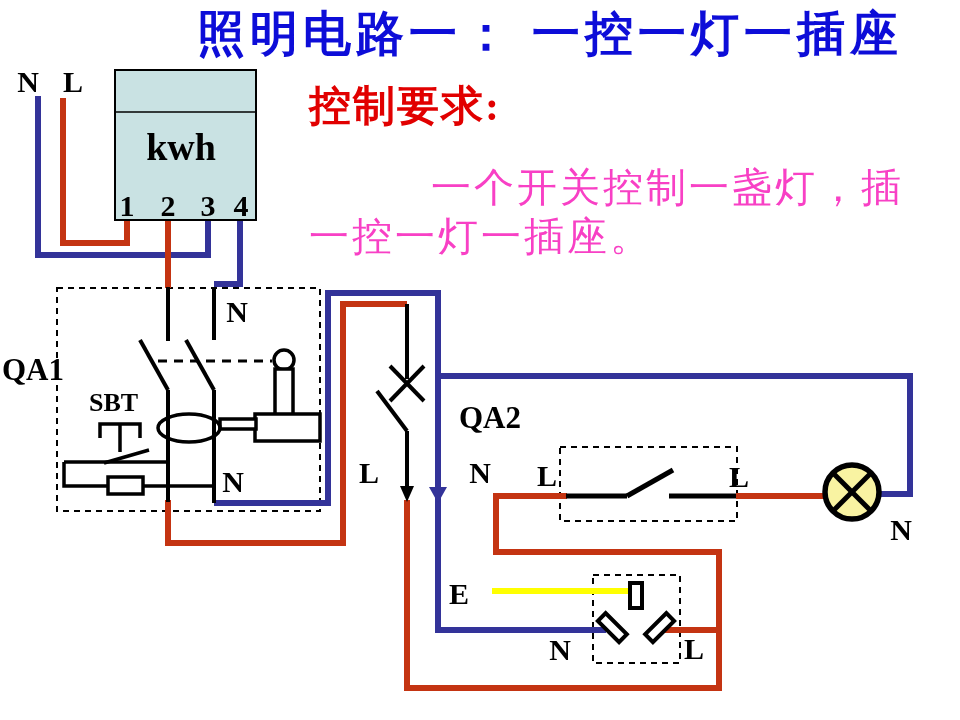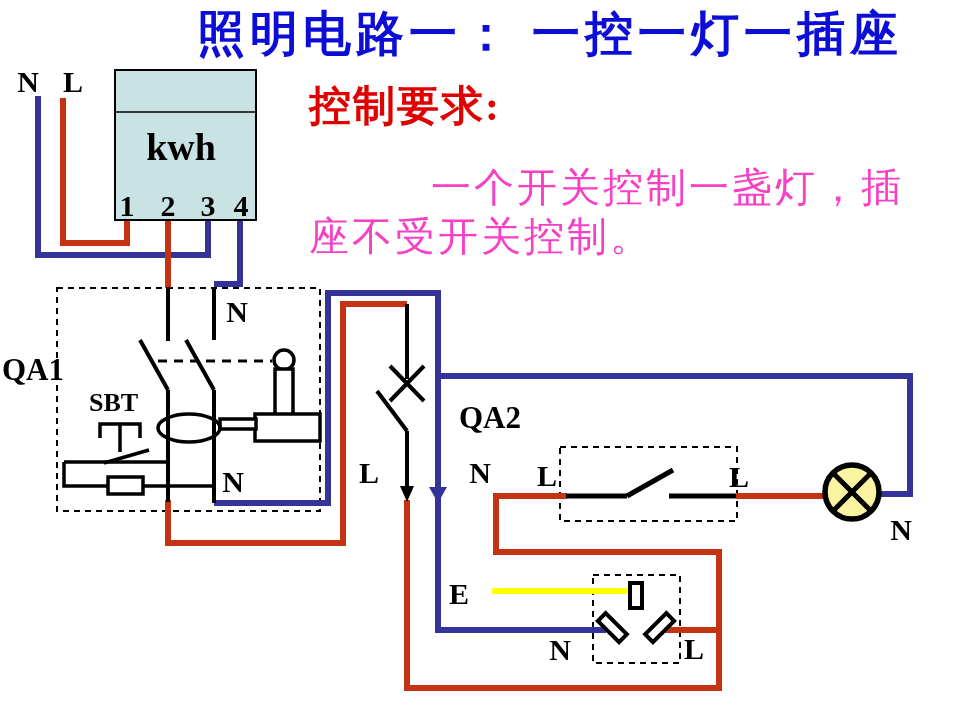--- a/index.html
+++ b/index.html
@@ -111,15 +111,15 @@
     <text class="t t30" x="739" y="487" text-anchor="middle">L</text>
     <text class="t t30" x="901" y="540" text-anchor="middle">N</text>
     <text class="t t30" x="459" y="604" text-anchor="middle">E</text>
     <text class="t t30" x="560" y="660" text-anchor="middle">N</text>
     <text class="t t30" x="694" y="659" text-anchor="middle">L</text>
   </svg>
 
   <div id="req-heading">控制要求:</div>
   <div id="title">照明电路一： 一控一灯一插座</div>
   <div id="req-line1" class="req-body">一个开关控制一盏灯，插</div>
-  <div id="req-line2" class="req-body">座不受开关控制。</div>
+  <div id="req-line2" class="req-body">一控一灯一插座。</div>
 
 </div>
 
 </body></html>

